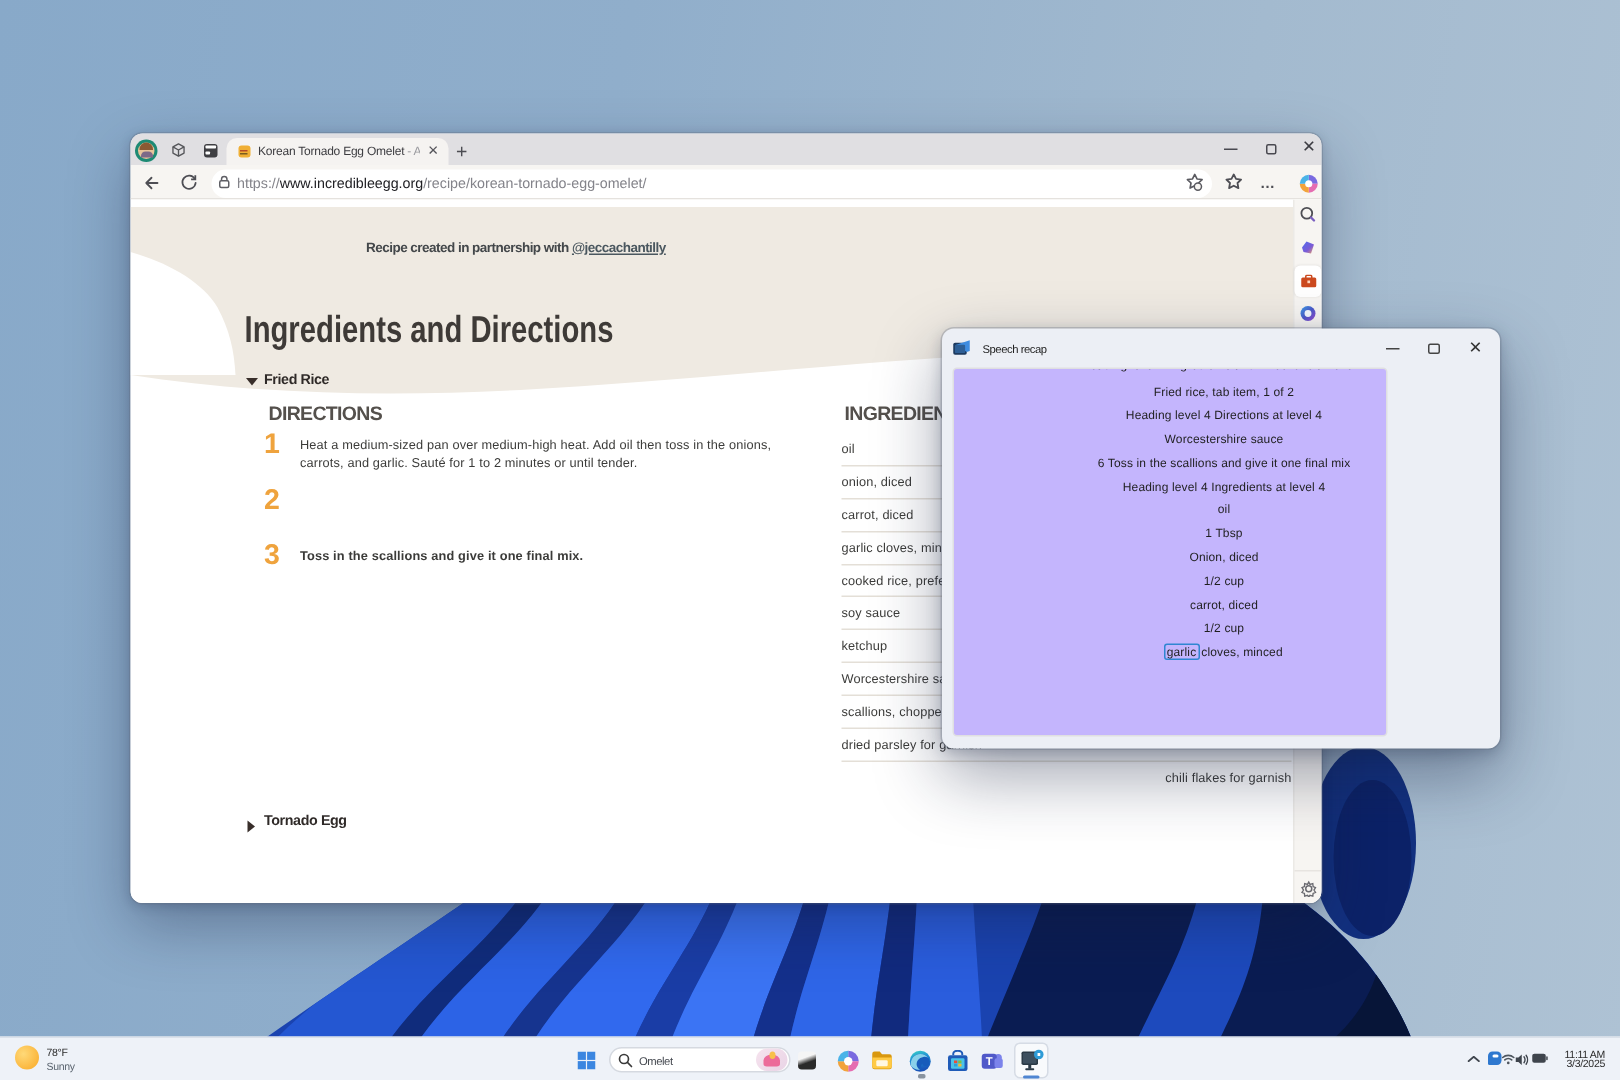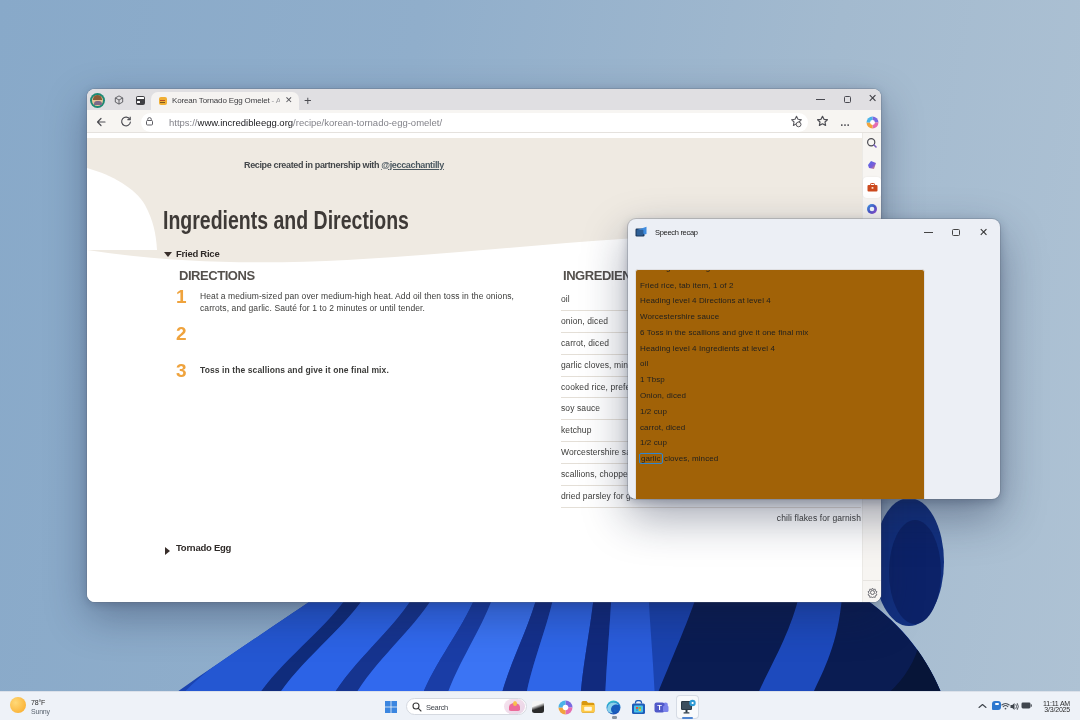--- a/index.html
+++ b/index.html
@@ -79,21 +79,21 @@
   <svg class="abs" style="left:33px;top:26.5px;" width="12" height="12" viewBox="0 0 12 12">
     <path d="M9.8,3.2 A4.4,4.4 0 1 0 10.4,6" fill="none" stroke="#4e4e54" stroke-width="1.2" stroke-linecap="round"></path>
     <path d="M10.2,0.8 10.2,3.6 7.4,3.6" fill="none" stroke="#4e4e54" stroke-width="1.2"></path>
   </svg>
 
   <div class="abs" style="left:54px;top:23.5px;width:667px;height:19px;background:#fff;border-radius:9.5px;"></div>
   <svg class="abs" style="left:57px;top:27px;" width="11" height="11" viewBox="0 0 11 11">
     <rect x="2.5" y="4.5" width="6" height="4.5" rx="1" fill="none" stroke="#5f5f65" stroke-width="1"></rect>
     <path d="M3.7,4.5 V3.4 A1.8,1.8 0 0 1 7.3,3.4 V4.5" fill="none" stroke="#5f5f65" stroke-width="1"></path>
   </svg>
-  <div class="abs" style="left:82px;top:27.5px;font-size:9.5px;line-height:11px;color:#83838a;white-space:nowrap;">https://<span style="color:#202024;">www.incredibleegg.org</span>/recipe/korean-tornado-egg-omelet/</div>
+  <div class="abs" style="left:71px;top:27.5px;font-size:9.5px;line-height:11px;color:#83838a;white-space:nowrap;">https://<span style="color:#202024;">www.incredibleegg.org</span>/recipe/korean-tornado-egg-omelet/</div>
 
   <svg class="abs" style="left:703px;top:26px;" width="13" height="13" viewBox="0 0 13 13">
     <path d="M6.5,1.3 8,4.3 11.4,4.7 9,7 9.6,10.4 6.5,8.8 3.4,10.4 4,7 1.6,4.7 5,4.3 Z" fill="none" stroke="#5a5a60" stroke-width="1.1" stroke-linejoin="round"></path>
     <circle cx="8.6" cy="9.4" r="2.4" fill="#f7f5f2" stroke="#5a5a60" stroke-width="1"></circle>
   </svg>
 
   <svg class="abs" style="left:729px;top:26px;" width="13" height="13" viewBox="0 0 13 13">
     <path d="M6.5,1.3 8,4.3 11.4,4.7 9,7 9.6,10.4 6.5,8.8 3.4,10.4 4,7 1.6,4.7 5,4.3 Z" fill="none" stroke="#4e4e54" stroke-width="1.2" stroke-linejoin="round"></path>
   </svg>
   <div class="abs" style="left:753px;top:28px;font-size:10px;letter-spacing:1px;color:#4e4e54;font-weight:bold;">…</div>
@@ -179,33 +179,33 @@
     </svg>
     <div class="abs" style="left:776px;top:447px;width:18px;height:1px;background:#e7e4e0;"></div>
     <svg class="abs" style="left:780px;top:454px;" width="11" height="11" viewBox="0 0 11 11">
       <circle cx="5.5" cy="5.5" r="2" fill="none" stroke="#6a6a70" stroke-width="1"></circle>
       <path d="M5.5,1 L6.3,2.6 8.2,2.1 8.4,4 10,4.7 9,6.4 10,8 8.4,8.6 8.2,10.4 6.3,9.9 5.5,11 4.7,9.9 2.8,10.4 2.6,8.6 1,8 2,6.4 1,4.7 2.6,4 2.8,2.1 4.7,2.6 Z" fill="none" stroke="#6a6a70" stroke-width="0.9"></path>
     </svg>
   </div>
 </div>
 
 <div class="abs" id="speech" style="left:628px;top:219px;width:372px;height:280px;background:#eceff5;border-radius:8px;
-     box-shadow:0 0 0 1px rgba(100,110,125,.3), 0 18px 45px rgba(20,30,60,.4), 0 3px 10px rgba(20,30,60,.25);overflow:hidden;">
+     box-shadow:0 0 0 1px rgba(100,110,125,.3), 0 18px 45px rgba(20,30,60,.4), 0 3px 10px rgba(20,30,60,.25);overflow:hidden;text-align:center;">
 
   <svg class="abs" style="left:7px;top:7px;" width="13" height="12" viewBox="0 0 13 12">
     <rect x="0.5" y="2.5" width="9" height="8" rx="1.2" fill="#1d3a5f"></rect>
     <path d="M2,4 L11.5,0.8 11.5,8 9.5,8.6" fill="#3f8cdf"></path>
     <rect x="1.6" y="3.8" width="6.8" height="5.6" rx="0.8" fill="#2e5f96"></rect>
   </svg>
   <div class="abs" style="left:27px;top:8.5px;font-size:7.5px;letter-spacing:-0.3px;color:#1b1b1b;">Speech recap</div>
   <div class="abs" style="left:296px;top:13px;width:9px;height:1.2px;background:#444;"></div>
   <div class="abs" style="left:324px;top:9.5px;width:7.5px;height:7.5px;border:1.1px solid #444;border-radius:1.5px;"></div>
   <div class="abs" style="left:351px;top:7.5px;font-size:11px;color:#333;line-height:11px;">✕</div>
 
-  <div class="abs" style="left:7px;top:26px;width:290px;height:246px;background:#a16207;border:1px solid #dfdfe2;border-radius:3px;overflow:hidden;margin-top:24px;">
+  <div class="abs" style="left:7px;top:26px;width:290px;height:246px;background:#c4b5fd;border:1px solid #dfdfe2;border-radius:3px;overflow:hidden;">
     <div style="position:absolute;left:4px;top:-8px;width:352px;font-size:8px;letter-spacing:0.1px;line-height:12px;color:#1f1f1f;">
       <div style="margin-bottom:5.5px;white-space:nowrap;">Heading level 2 Ingredients and Directions at level 2</div>
       <div style="margin-bottom:3.8px;white-space:nowrap;">Fried rice, tab item, 1 of 2</div>
       <div style="margin-bottom:3.8px;white-space:nowrap;">Heading level 4 Directions at level 4</div>
       <div style="margin-bottom:3.8px;white-space:nowrap;">Worcestershire sauce</div>
       <div style="margin-bottom:3.8px;white-space:nowrap;">6 Toss in the scallions and give it one final mix</div>
       <div style="margin-bottom:3.8px;white-space:nowrap;">Heading level 4 Ingredients at level 4</div>
       <div style="margin-bottom:3.8px;white-space:nowrap;">oil</div>
       <div style="margin-bottom:3.8px;white-space:nowrap;">1 Tbsp</div>
       <div style="margin-bottom:3.8px;white-space:nowrap;">Onion, diced</div>
@@ -229,21 +229,21 @@
     <rect x="6.4" y="0" width="5.6" height="5.6" fill="#3b86e0"></rect>
   <rect x="0" y="6.4" width="5.6" height="5.6" fill="#3b86e0"></rect>
     <rect x="6.4" y="6.4" width="5.6" height="5.6" fill="#3b86e0"></rect>
 </svg>
 
 <div class="abs" style="left:406px;top:698px;width:121px;height:17px;background:#fff;border:1px solid #d5d9e0;border-radius:9px;"></div>
 <svg class="abs" style="left:412px;top:701.5px;" width="10" height="10" viewBox="0 0 10 10">
   <circle cx="4" cy="4" r="3" fill="none" stroke="#3a3a3a" stroke-width="1.1"></circle>
   <path d="M6.3,6.3 9,9" stroke="#3a3a3a" stroke-width="1.1" stroke-linecap="round"></path>
 </svg>
-<div class="abs" style="left:426px;top:702.5px;font-size:7.5px;letter-spacing:-0.3px;color:#43474e;">Search</div>
+<div class="abs" style="left:426px;top:702.5px;font-size:7.5px;letter-spacing:-0.3px;color:#43474e;">Omelet</div>
 <div class="abs" style="left:504px;top:699px;width:21px;height:15px;border-radius:7.5px;background:linear-gradient(135deg,#f6e3ee,#e9d4e6);overflow:hidden;">
   <div style="position:absolute;left:5px;top:4px;width:11px;height:8px;background:#ec6b9a;border-radius:50% 50% 20% 20%;"></div>
   <div style="position:absolute;left:8.5px;top:2px;width:4px;height:5px;background:#f8c04a;border-radius:50%;"></div>
 </div>
 
 <div class="abs" style="left:532px;top:701px;width:12px;height:12px;border-radius:2.5px;background:linear-gradient(160deg,#f5f5f5 35%,#2a2a2a 60%);"></div>
 
 <svg class="abs" style="left:558px;top:700px;" width="15" height="15" viewBox="0 0 15 15">
   <path d="M7.5,0.5 A7,7 0 0 1 14.5,7.5 L7.5,7.5 Z" fill="#7a6ae0"></path>
   <path d="M14.5,7.5 A7,7 0 0 1 7.5,14.5 L7.5,7.5 Z" fill="#e56db1"></path>

